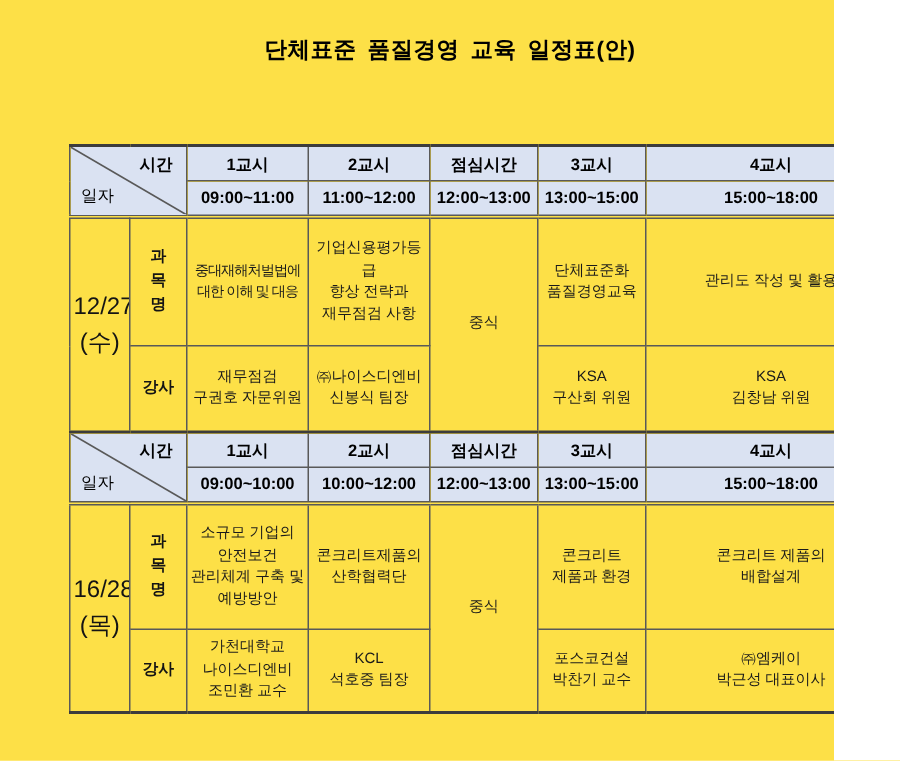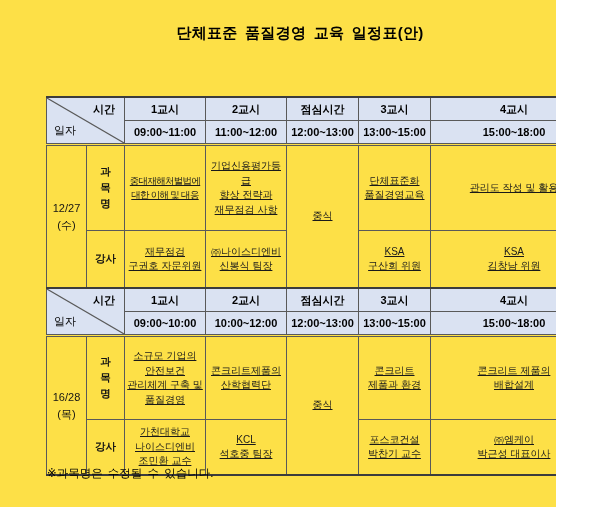--- a/index.html
+++ b/index.html
@@ -18,23 +18,23 @@
   tr.r-period td{height:20px;}
   tr.r-time td{height:20px;}
   tr.r-subj1 td{height:82px;}
   tr.r-inst1 td{height:54px;}
   tr.r-subj2 td{height:80px;}
   tr.r-inst2 td{height:52px;}
   .hdr{background:var(--header-bg,#dae2f2);font-weight:bold;font-size:11px;color:#000;}
   .topedge{border-top:2px solid var(--thick-border,#3c3c3c);}
   .dbl{border-bottom:3px double var(--border,#595959);}
   tr.blkend > td, td.blkend-cell{border-bottom:2.5px solid var(--thick-border,#3c3c3c);}
-  .body-cell{font-size:10px;line-height:1.45;white-space:pre-line;color:#1a1a1a;text-decoration:underline;}
+  .body-cell{font-size:10px;line-height:1.45;white-space:pre-line;color:#1a1a1a;}
   .cond{font-size:9.5px;letter-spacing:-0.7px;margin-top:24px;}
-  .datecell{font-size:11px;line-height:1.5;white-space:pre-line;}
+  .datecell{font-size:16px;line-height:1.5;white-space:pre-line;}
   .vlabel{font-weight:bold;font-size:10.5px;line-height:1.5;white-space:pre-line;}
   .corner{position:relative;padding:0;}
   .corner svg.diag{position:absolute;left:0;top:0;width:100%;height:100%;}
   .corner svg.diag line{stroke:var(--border,#595959);stroke-width:1.1;}
   .corner .corner-time{position:absolute;top:4px;right:9px;font-weight:bold;font-size:11px;}
   .corner .corner-date{position:absolute;bottom:5px;left:7px;font-weight:normal;font-size:11px;}
   .footnote{position:absolute;left:47px;top:466px;font-size:11.5px;color:#000;word-spacing:2px;}
 </style>
 </head>
 <body>
@@ -128,21 +128,21 @@
 
     <tr class="r-subj2">
       <td class="datecell blkend-cell" rowspan="2">16/28
 (목)</td>
       <td class="vlabel">과
 목
 명</td>
       <td class="body-cell">소규모 기업의
 안전보건
 관리체계 구축 및
-품질경영</td>
+예방방안</td>
       <td class="body-cell">콘크리트제품의
 산학협력단</td>
       <td class="body-cell blkend-cell" rowspan="2">중식</td>
       <td class="body-cell">콘크리트
 제품과 환경</td>
       <td class="body-cell">콘크리트 제품의
 배합설계</td>
     </tr>
     <tr class="r-inst2 blkend">
       <td class="vlabel">강사</td>
@@ -152,14 +152,13 @@
       <td class="body-cell">KCL
 석호중 팀장</td>
       <td class="body-cell">포스코건설
 박찬기 교수</td>
       <td class="body-cell">㈜엠케이
 박근성 대표이사</td>
     </tr>
   </tbody>
     </table>
 
-  <div class="footnote">※과목명은 수정될 수 있습니다.</div>
 </div>
 
 </body></html>

